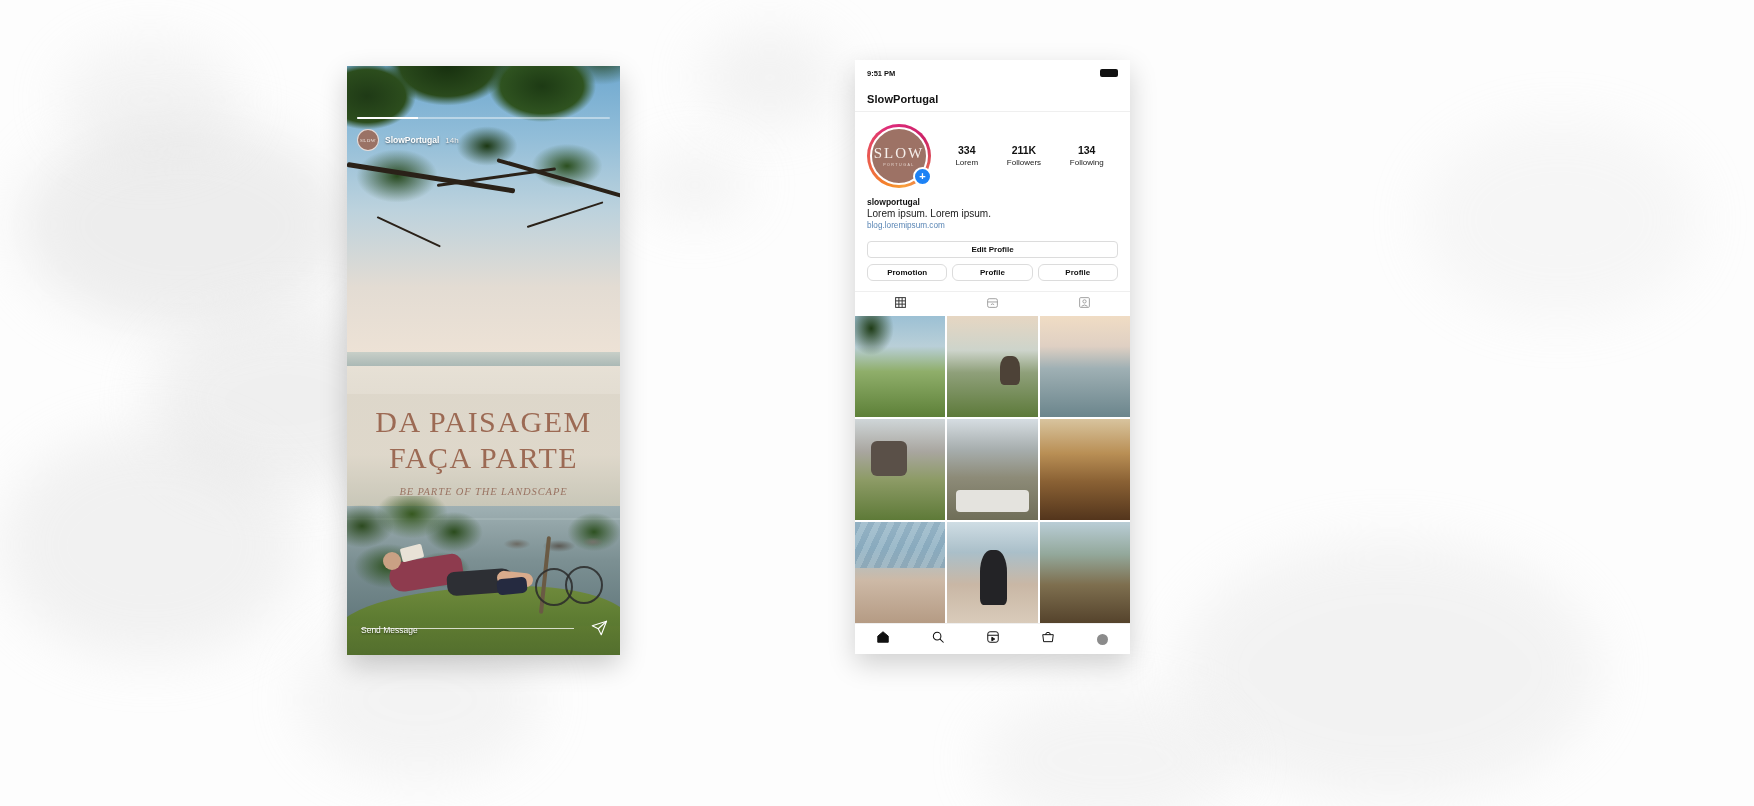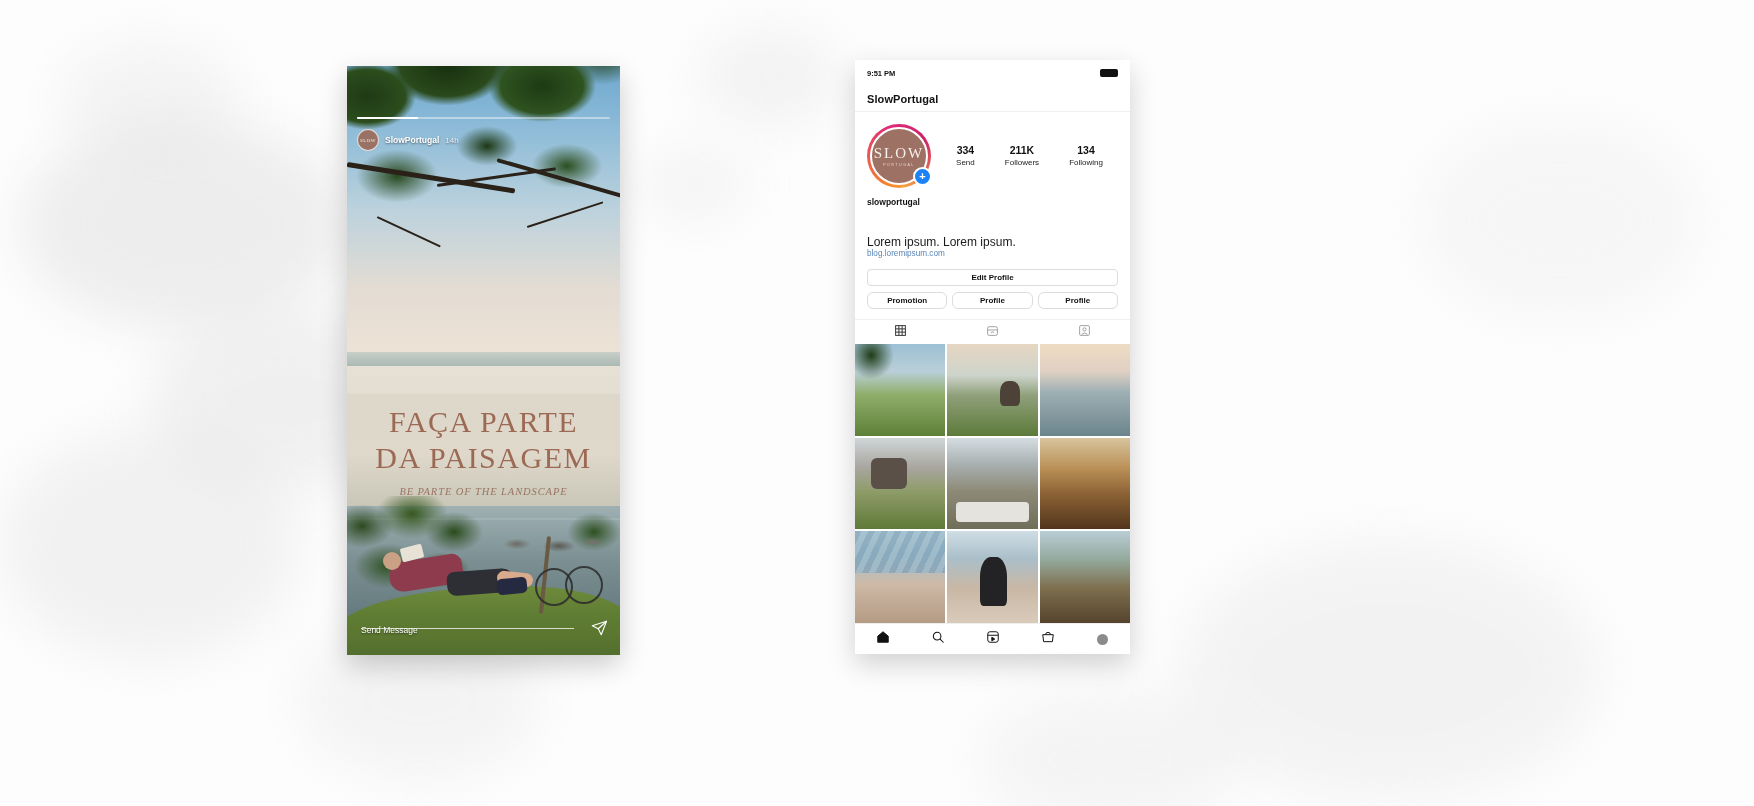--- a/index.html
+++ b/index.html
@@ -283,21 +283,21 @@
   }
   .stats {
     flex:1 1 auto; display:flex; justify-content:space-around; padding-left:10px;
   }
   .stat { text-align:center; }
   .stat-num { font-size:10.5px; font-weight:bold; color:#111; line-height:13px; }
   .stat-lbl { font-size:8px; color:#222; line-height:12px; }
 
   .bio { padding:8px 12px 0 12px; }
   .bio-name { font-size:8.5px; font-weight:bold; color:#111; line-height:12px; }
-  .bio-text { font-size:12px; color:#1a1a1a; line-height:12px;margin-top:28px; }
+  .bio-text { font-size:10px; color:#1a1a1a; line-height:12px; }
   .bio-link { font-size:8.2px; color:#5a86b5; line-height:12px; }
 
   .btn-row { padding:9px 12px 0 12px; }
   .btn {
     border:1px solid #dcdcdc; border-radius:4px; background:#fff;
     height:17px; display:flex; align-items:center; justify-content:center;
     font-size:8px; font-weight:bold; color:#111;
     box-sizing:border-box;
   }
   .btn-edit { width:100%; }
@@ -416,22 +416,22 @@
     <i style="width: 24%;"></i>
   </div>
 
   <div class="story-head">
     <div class="story-av">SLOW</div>
     <span class="story-user">SlowPortugal</span>
     <span class="story-time">14h</span>
   </div>
 
   <div class="headline">
+    <div>DA PAISAGEM</div>
     <div>FAÇA PARTE</div>
-    <div>DA PAISAGEM</div>
   </div>
   <div class="subline">BE PARTE OF THE LANDSCAPE</div>
 
   <div class="send-rule"></div>
   <div class="story-foot">
     <span class="send-msg">Send Message</span>
     <span>
       <svg class="plane" viewBox="0 0 24 24" fill="none" stroke="#ffffff" stroke-width="1.5" stroke-linejoin="round" stroke-linecap="round">
         <path d="M22 3 L11 13"></path>
         <path d="M22 3 L15 21 L11 13 L3 9 Z"></path>
@@ -459,21 +459,21 @@
       <div class="avatar-inner">
         <span class="av-slow">SLOW</span>
         <span class="av-sub">PORTUGAL</span>
       </div>
       <div class="plus-badge">+</div>
     </div>
 
     <div class="stats">
       <div class="stat">
         <div class="stat-num">334</div>
-        <div class="stat-lbl">Send</div>
+        <div class="stat-lbl">Lorem</div>
       </div>
       <div class="stat">
         <div class="stat-num">211K</div>
         <div class="stat-lbl">Followers</div>
       </div>
       <div class="stat">
         <div class="stat-num">134</div>
         <div class="stat-lbl">Following</div>
       </div>
     </div>

